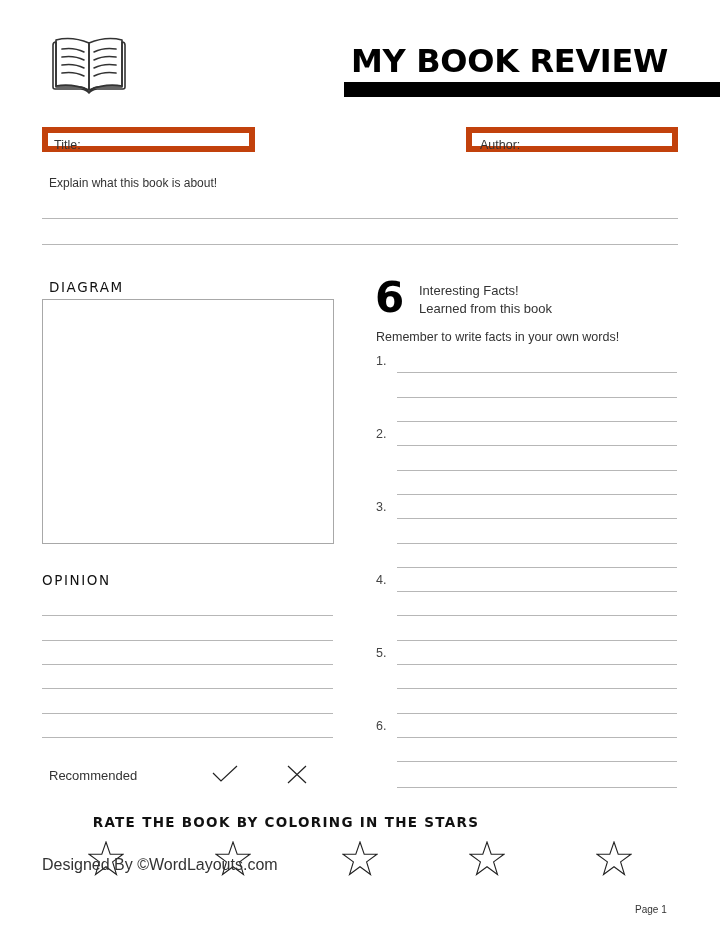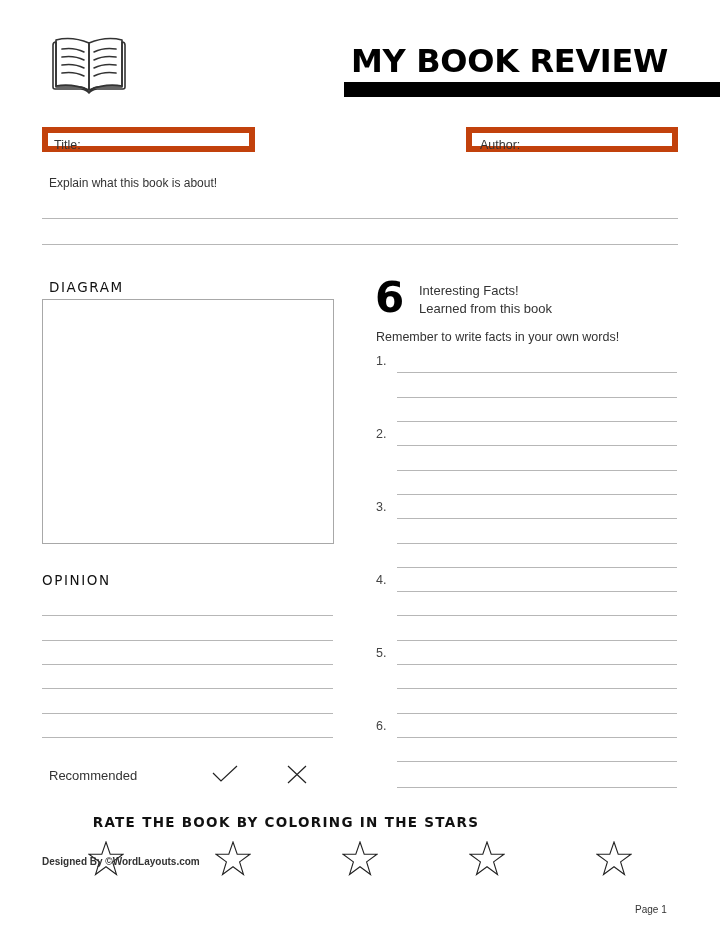--- a/index.html
+++ b/index.html
@@ -37,21 +37,21 @@
   .facts-line1 { left: 419px; top: 283px; font-size: 13px; color: #333; }
   .facts-line2 { left: 419px; top: 301px; font-size: 13px; color: #333; }
   .facts-reminder { left: 376px; top: 330px; font-size: 12.5px; color: #333; }
   .fact-num { font-size: 12.5px; color: #444; left: 376px; }
 
   
   .rate-heading { left: 0; width: 572px; top: 814px; text-align: center; font-family: "DejaVu Sans", sans-serif; font-weight: bold; font-size: 13.5px; letter-spacing: 1.3px; color: #111; }
   .star { width: 36px; height: 36px; top: 841px; }
 
   
-  .footer-left { left: 42px; top: 856px; font-size: 10px; color: #333; font-weight: bold; }
+  .footer-left { left: 42px; top: 856px; font-size: 16px; color: #333; }
   .footer-right { left: 635px; top: 904px; font-size: 10px; color: #333; }
 </style>
 </head>
 <body>
 
 <svg class="abs book-icon" viewBox="0 0 84 62" fill="none" stroke="#333" stroke-width="1.6" stroke-linejoin="round" stroke-linecap="round">
   <path d="M6 12 Q6 9 9 9 L9 54 L34 54 Q40 55 42 60 Q44 55 50 54 L75 54 L75 9 Q78 9 78 12 L78 54 Q78 56 76 56 L50 56 Q44 57 42 60 Q40 57 34 56 L8 56 Q6 56 6 54 Z"></path>
   <path d="M9 7 Q25 3 42 10 L42 57 Q25 50 9 53 Z"></path>
   <path d="M75 7 Q59 3 42 10 L42 57 Q59 50 75 53 Z"></path>
   <path d="M15 16 Q27 14 37 19"></path>

